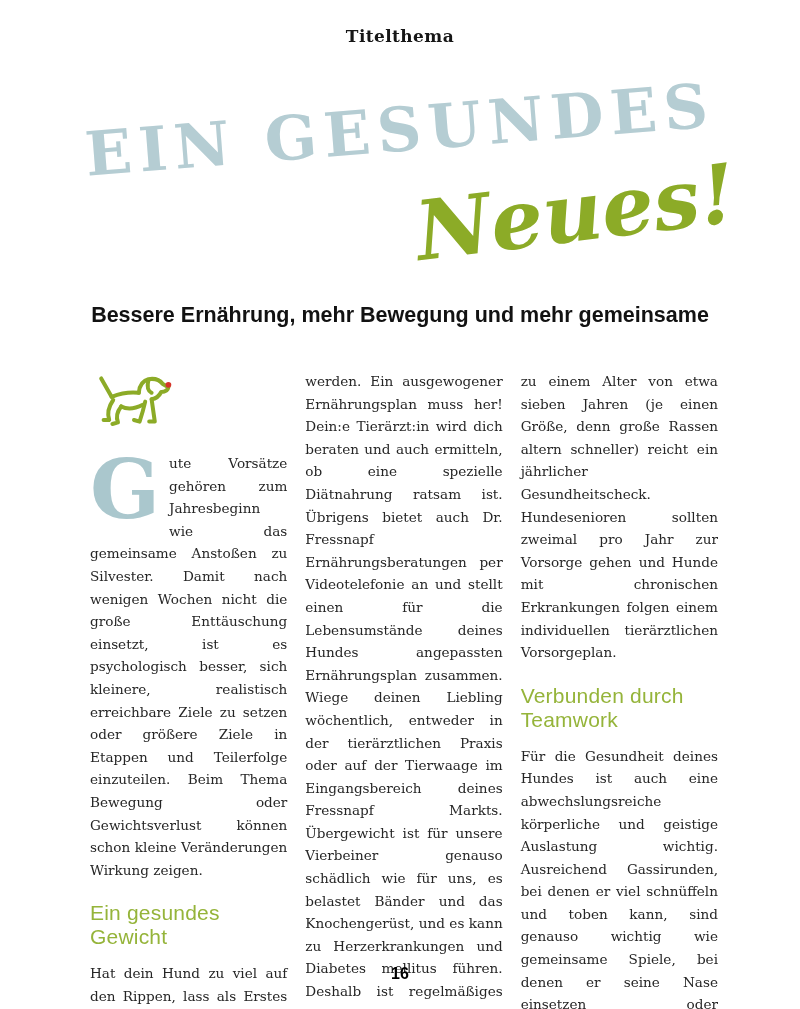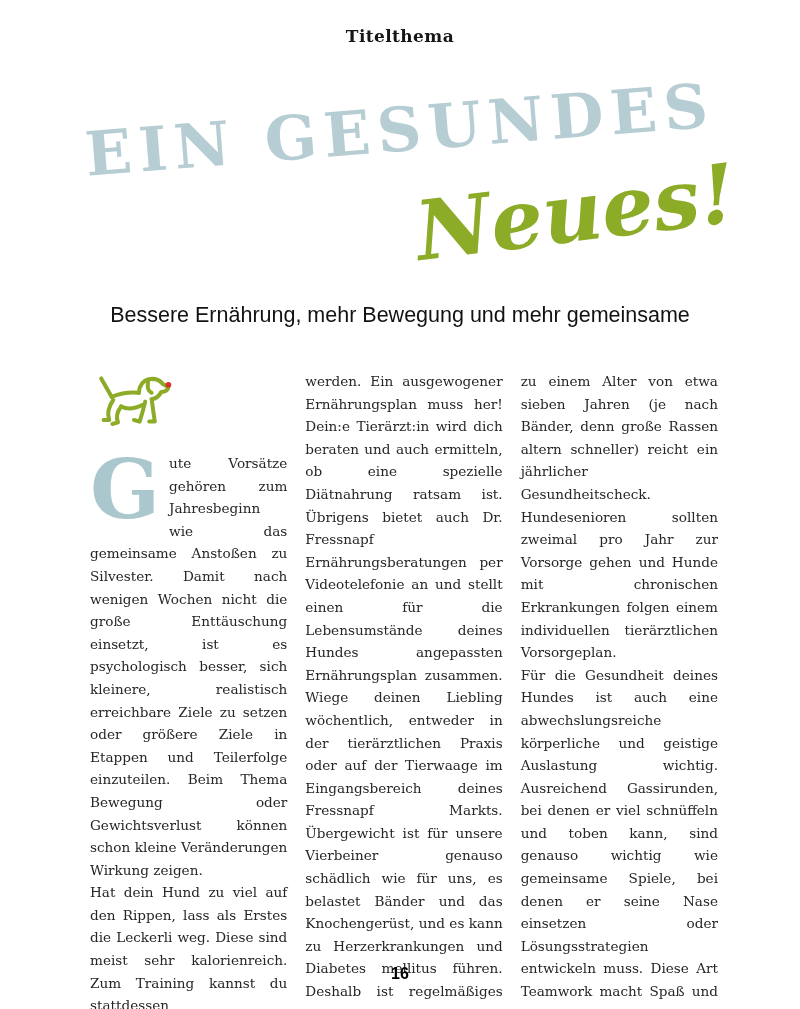--- a/index.html
+++ b/index.html
@@ -51,21 +51,21 @@
   }
   
   .intro {
     margin-top: 14px;
     text-align: center;
     font-family: "Liberation Sans", sans-serif;
     font-size: 21.5px;
     line-height: 30px;
     color: #121212;
   }
-  .intro .b { font-weight: 400; }
+  .intro .b { font-weight: 700; }
   
   .columns {
     display: flex;
     gap: 18px;
     padding: 0 55px 0 63px;
     margin-top: 40px;
   }
   .col { flex: 1 1 0; min-width: 0; }
   .body-text {
     font-family: "DejaVu Serif", serif;
@@ -133,30 +133,32 @@
           <path d="M73 10 Q70 23 77 26"></path>
           <path d="M77 34 L81 62 L74 62"></path>
           <path d="M69 37 Q66 50 62 62 L55 60"></path>
           <path d="M66 41 Q50 49 39 43"></path>
           <path d="M39 43 Q31 53 35 63 L28 65"></path>
           <path d="M29 35 Q20 48 24 60 L17 60"></path>
         </g>
         <circle cx="98" cy="16" r="3.6" fill="#d6352b"></circle>
       </svg>
       <p class="body-text"><span class="dropcap">G</span><span>ute Vorsätze gehören zum Jahresbeginn wie das gemeinsame Anstoßen zu Silvester. Damit nach wenigen Wochen nicht die große Enttäuschung einsetzt, ist es psychologisch besser, sich kleinere, realistisch erreichbare Ziele zu setzen oder größere Ziele in Etappen und Teilerfolge einzuteilen. Beim Thema Bewegung oder Gewichtsverlust können schon kleine Veränderungen Wirkung zeigen.</span></p>
+      <h3 class="col-heading">Ein gesundes Gewicht</h3>
       <p class="body-text">Hat dein Hund zu viel auf den Rippen, lass als Erstes die Leckerli weg. Diese sind meist sehr kalorienreich. Zum Training kannst du stattdessen Trockenfutterkroketten von der üblichen Tagesration einsetzen. Alle weiteren Maßnahmen solltest du mit deinem Tierarzt oder deiner Tierärztin besprechen. Gerade bei starkem Übergewicht sollte eine Diät professionell begleitet</p>
     </div>
 
     <div class="col">
       <p class="body-text">werden. Ein ausgewogener Ernährungsplan muss her! Dein:e Tierärzt:in wird dich beraten und auch ermitteln, ob eine spezielle Diätnahrung ratsam ist. Übrigens bietet auch Dr. Fressnapf Ernährungsberatungen per Videotelefonie an und stellt einen für die Lebensumstände deines Hundes angepassten Ernährungsplan zusammen. Wiege deinen Liebling wöchentlich, entweder in der tierärztlichen Praxis oder auf der Tierwaage im Eingangsbereich deines Fressnapf Markts. Übergewicht ist für unsere Vierbeiner genauso schädlich wie für uns, es belastet Bänder und das Knochengerüst, und es kann zu Herzerkrankungen und Diabetes mellitus führen. Deshalb ist regelmäßiges Wiegen ein wichtiges Mittel, um Gewichtsveränderungen frühzeitig zu erkennen.</p>
 
     </div>
 
     <div class="col">
-      <p class="body-text">zu einem Alter von etwa sieben Jahren (je nach Bänder, denn große Rassen altern schneller) reicht ein jährlicher Gesundheitscheck. Hundesenioren sollten zweimal pro Jahr zur Vorsorge gehen und Hunde mit chronischen Erkrankungen folgen einem individuellen tierärztlichen Vorsorgeplan.</p>
+      <p class="body-text">zu einem Alter von etwa sieben Jahren (je einen Größe, denn große Rassen altern schneller) reicht ein jährlicher Gesundheitscheck. Hundesenioren sollten zweimal pro Jahr zur Vorsorge gehen und Hunde mit chronischen Erkrankungen folgen einem individuellen tierärztlichen Vorsorgeplan.</p>
+      <h3 class="col-heading">Verbunden durch Teamwork</h3>
       <p class="body-text">Für die Gesundheit deines Hundes ist auch eine abwechslungsreiche körperliche und geistige Auslastung wichtig. Ausreichend Gassirunden, bei denen er viel schnüffeln und toben kann, sind genauso wichtig wie gemeinsame Spiele, bei denen er seine Nase einsetzen oder Lösungsstrategien entwickeln muss. Diese Art Teamwork macht Spaß und stärkt eure Bindung.</p>
 
     </div>
 
   </div>
 
   <div class="pagenum">16</div>
 
 </div>
 

